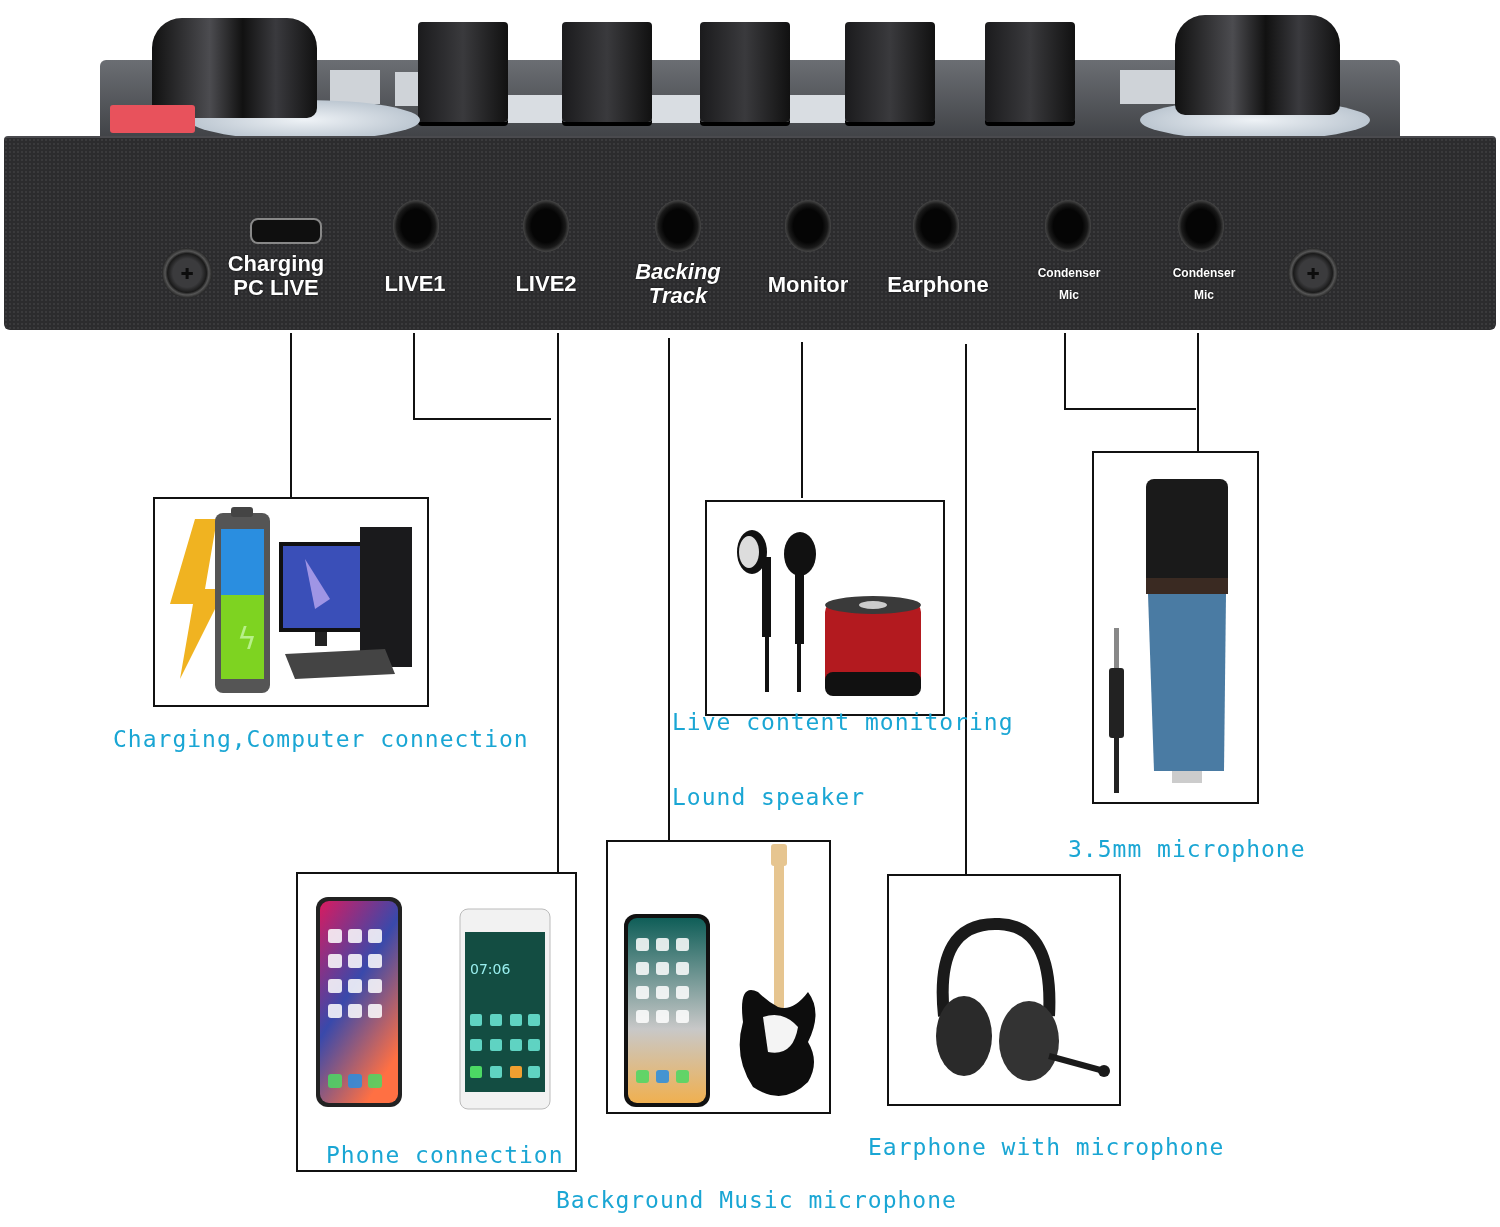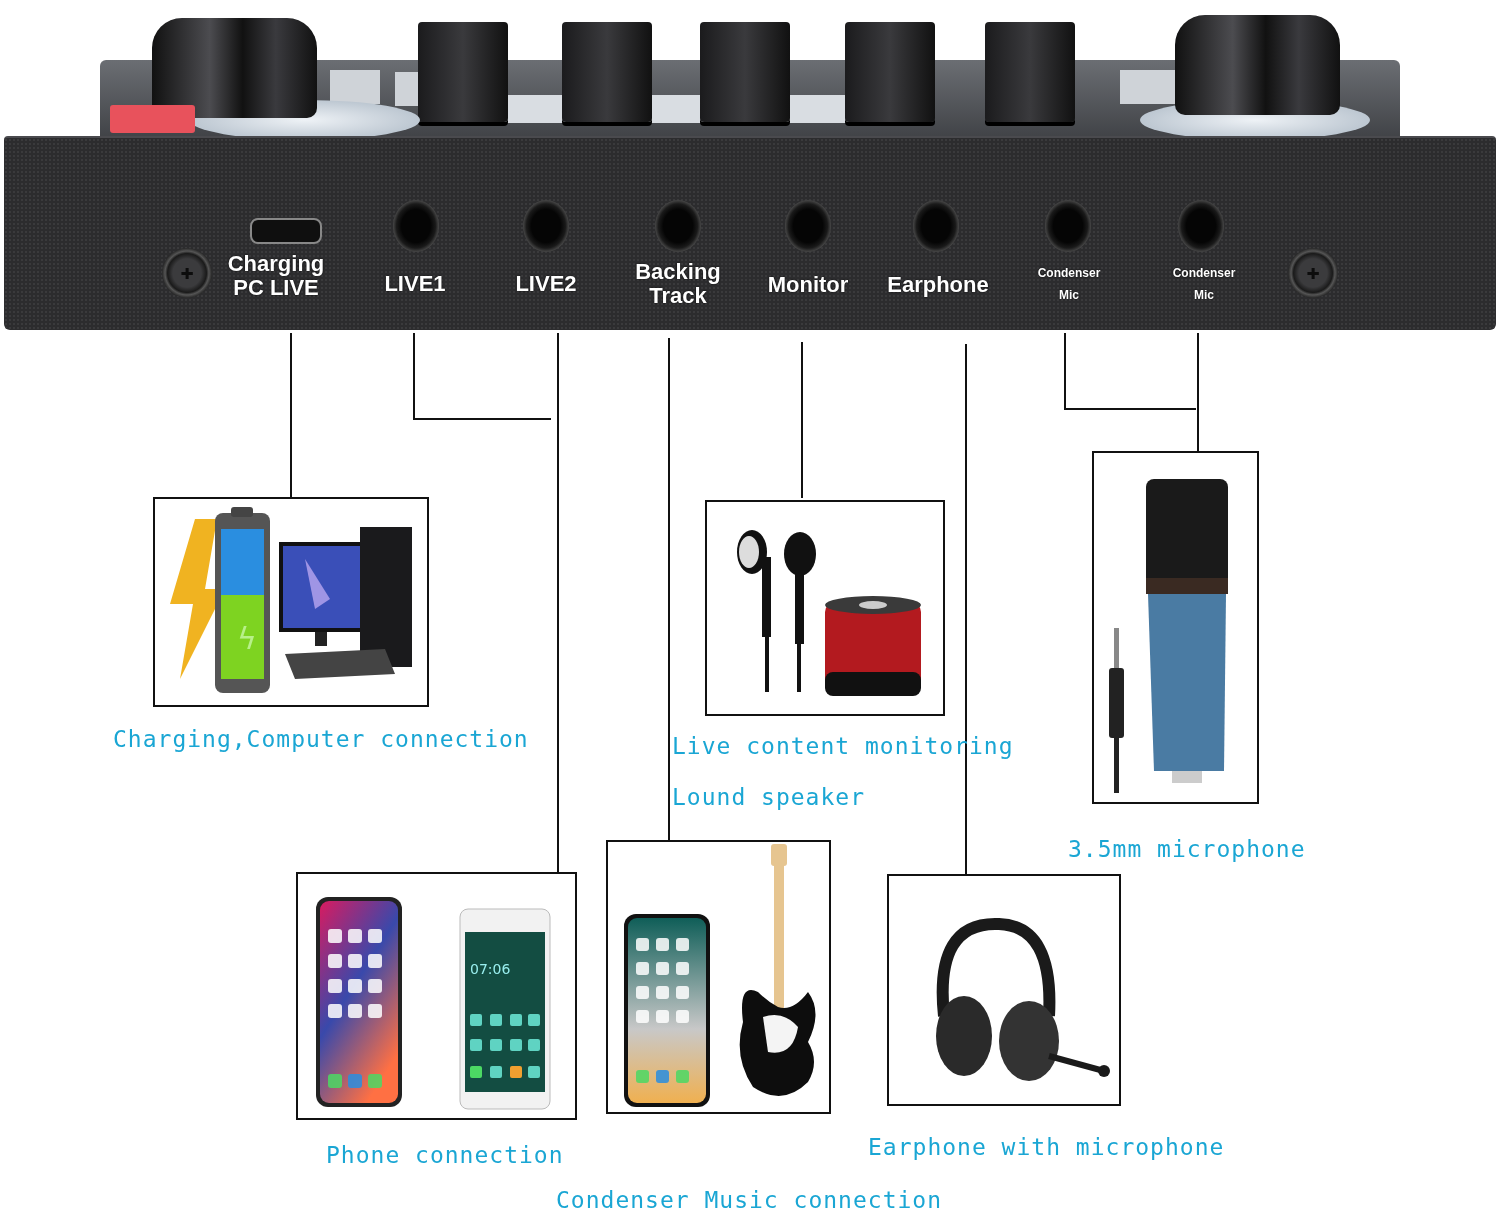--- a/index.html
+++ b/index.html
@@ -64,21 +64,21 @@
   <div class="jack" style="left:655px;top:200px;"></div>
   <div class="jack" style="left:785px;top:200px;"></div>
   <div class="jack" style="left:913px;top:200px;"></div>
   <div class="jack" style="left:1045px;top:200px;"></div>
   <div class="jack" style="left:1178px;top:200px;"></div>
 
   <div class="port-label" style="left:276px;top:252px;">Charging
 PC LIVE</div>
   <div class="port-label" style="left:415px;top:272px;">LIVE1</div>
   <div class="port-label" style="left:546px;top:272px;">LIVE2</div>
-  <div class="port-label" style="left:678px;top:260px;">Backing
+  <div class="port-label" style="left:678px;top:260px;font-style:italic;">Backing
 Track</div>
   <div class="port-label" style="left:808px;top:273px;">Monitor</div>
   <div class="port-label" style="left:938px;top:273px;">Earphone</div>
   <div class="port-label small" style="left:1069px;top:262px;">Condenser
 Mic</div>
   <div class="port-label small" style="left:1204px;top:262px;">Condenser
 Mic</div>
 </div>
 
 <div>
@@ -128,41 +128,41 @@
       <line x1="92" y1="140" x2="92" y2="190" stroke="#111" stroke-width="4"></line>
     </g>
     <g>
       <rect x="118" y="100" width="96" height="90" rx="10" fill="#b31a1f"></rect>
       <rect x="118" y="170" width="96" height="24" rx="8" fill="#111"></rect>
       <ellipse cx="166" cy="103" rx="48" ry="9" fill="#3a3a3a"></ellipse>
       <ellipse cx="166" cy="103" rx="14" ry="4" fill="#ccc"></ellipse>
     </g>
   </svg>
 </div>
-<div class="caption" style="left:672px;top:733px;text-align:right;">Live content monitoring</div>
+<div class="caption" style="left:672px;top:709px;text-align:right;">Live content monitoring</div>
 <div class="caption" style="left:672px;top:784px;">Lound speaker</div>
 
 <div class="box" style="left:1092px;top:451px;width:167px;height:353px;">
   <svg width="163" height="349" viewBox="0 0 163 349">
     <g>
       <rect x="52" y="26" width="82" height="110" rx="8" fill="#1a1a1a"></rect>
       <rect x="52" y="125" width="82" height="16" fill="#3a2a22"></rect>
       <path d="M54 141 L132 141 L130 318 L60 318 Z" fill="#4a7ba3"></path>
       <rect x="78" y="318" width="30" height="12" fill="#ccc"></rect>
     </g>
     <g>
       <rect x="20" y="175" width="5" height="40" fill="#888"></rect>
       <rect x="15" y="215" width="15" height="70" rx="3" fill="#222"></rect>
       <rect x="20" y="285" width="5" height="55" fill="#222"></rect>
     </g>
   </svg>
 </div>
 <div class="caption" style="left:1068px;top:836px;">3.5mm microphone</div>
 
-<div class="box" style="left:296px;top:872px;width:281px;height:248px;">
+<div class="box" style="left:296px;top:872px;width:281px;height:300px;">
   <svg width="277" height="244" viewBox="0 0 277 244">
     <g>
       <rect x="18" y="23" width="86" height="210" rx="12" fill="#222"></rect>
       <rect x="22" y="27" width="78" height="202" rx="9" fill="url(#ios)"></rect>
       <g fill="#fff" opacity="0.85">
         <rect x="30" y="55" width="14" height="14" rx="3"></rect>
           <rect x="50" y="55" width="14" height="14" rx="3"></rect>
           <rect x="70" y="55" width="14" height="14" rx="3"></rect>
         <rect x="30" y="80" width="14" height="14" rx="3"></rect>
           <rect x="50" y="80" width="14" height="14" rx="3"></rect>
@@ -237,21 +237,21 @@
       </g>
     </g>
     <g>
       <rect x="166" y="8" width="10" height="160" fill="#e6c590"></rect>
       <rect x="163" y="2" width="16" height="22" rx="3" fill="#e6c590"></rect>
       <path d="M150 150 Q130 140 135 180 Q125 215 145 245 Q175 265 200 240 Q212 220 200 200 Q215 170 200 150 Q185 170 170 165 Q160 160 150 150 Z" fill="#0d0d0d"></path>
       <path d="M155 175 Q175 168 190 185 Q185 215 160 210 Z" fill="#f4f4f4"></path>
     </g>
   </svg>
 </div>
-<div class="caption" style="left:556px;top:1187px;">Condenser Music connection</div>
+<div class="caption" style="left:556px;top:1187px;">Background Music microphone</div>
 
 <div class="box" style="left:887px;top:874px;width:234px;height:232px;">
   <svg width="230" height="228" viewBox="0 0 230 228">
     <path d="M55 140 Q45 45 110 48 Q165 50 160 140" fill="none" stroke="#1a1a1a" stroke-width="12"></path>
     <ellipse cx="75" cy="160" rx="28" ry="40" fill="#2a2a2a"></ellipse>
     <ellipse cx="140" cy="165" rx="30" ry="40" fill="#333"></ellipse>
     <line x1="160" y1="180" x2="215" y2="195" stroke="#1a1a1a" stroke-width="6"></line>
     <circle cx="215" cy="195" r="6" fill="#1a1a1a"></circle>
   </svg>
 </div>

